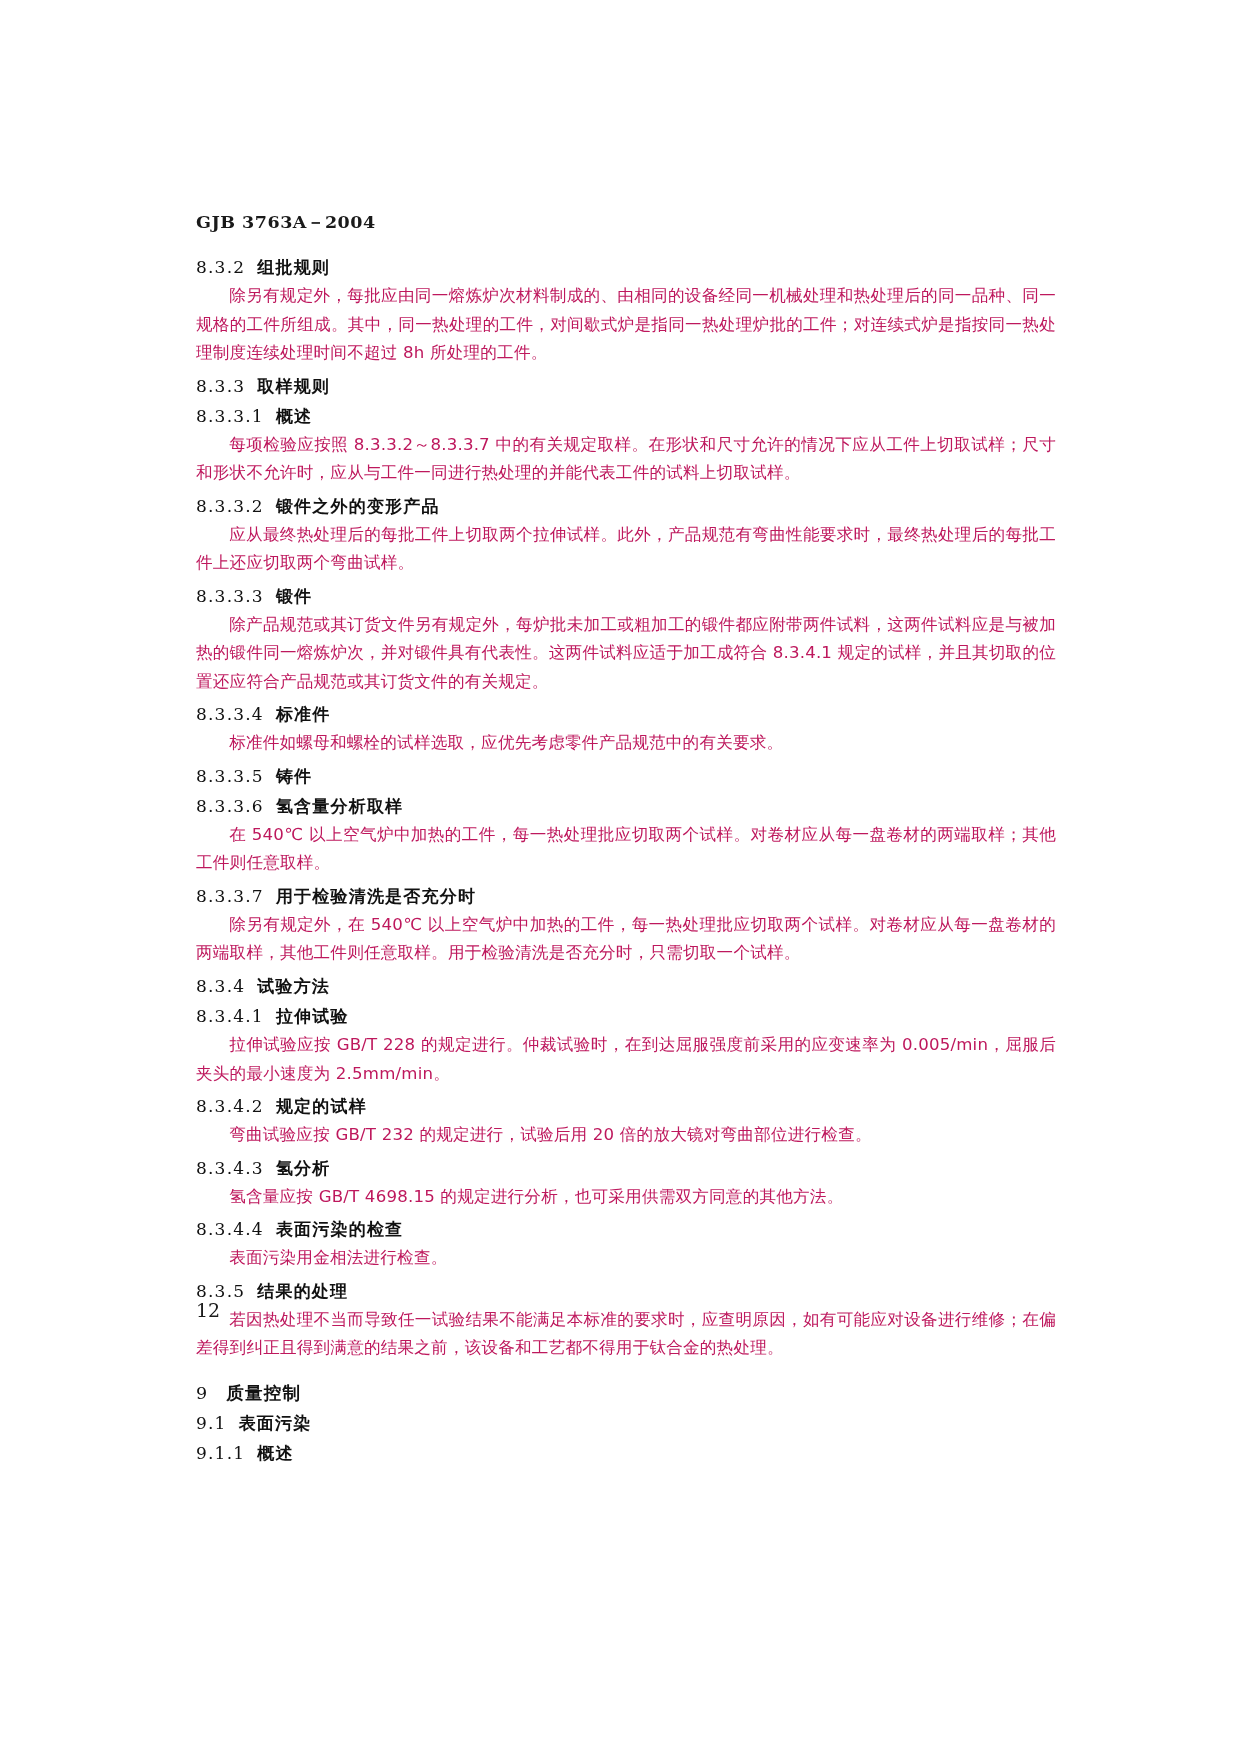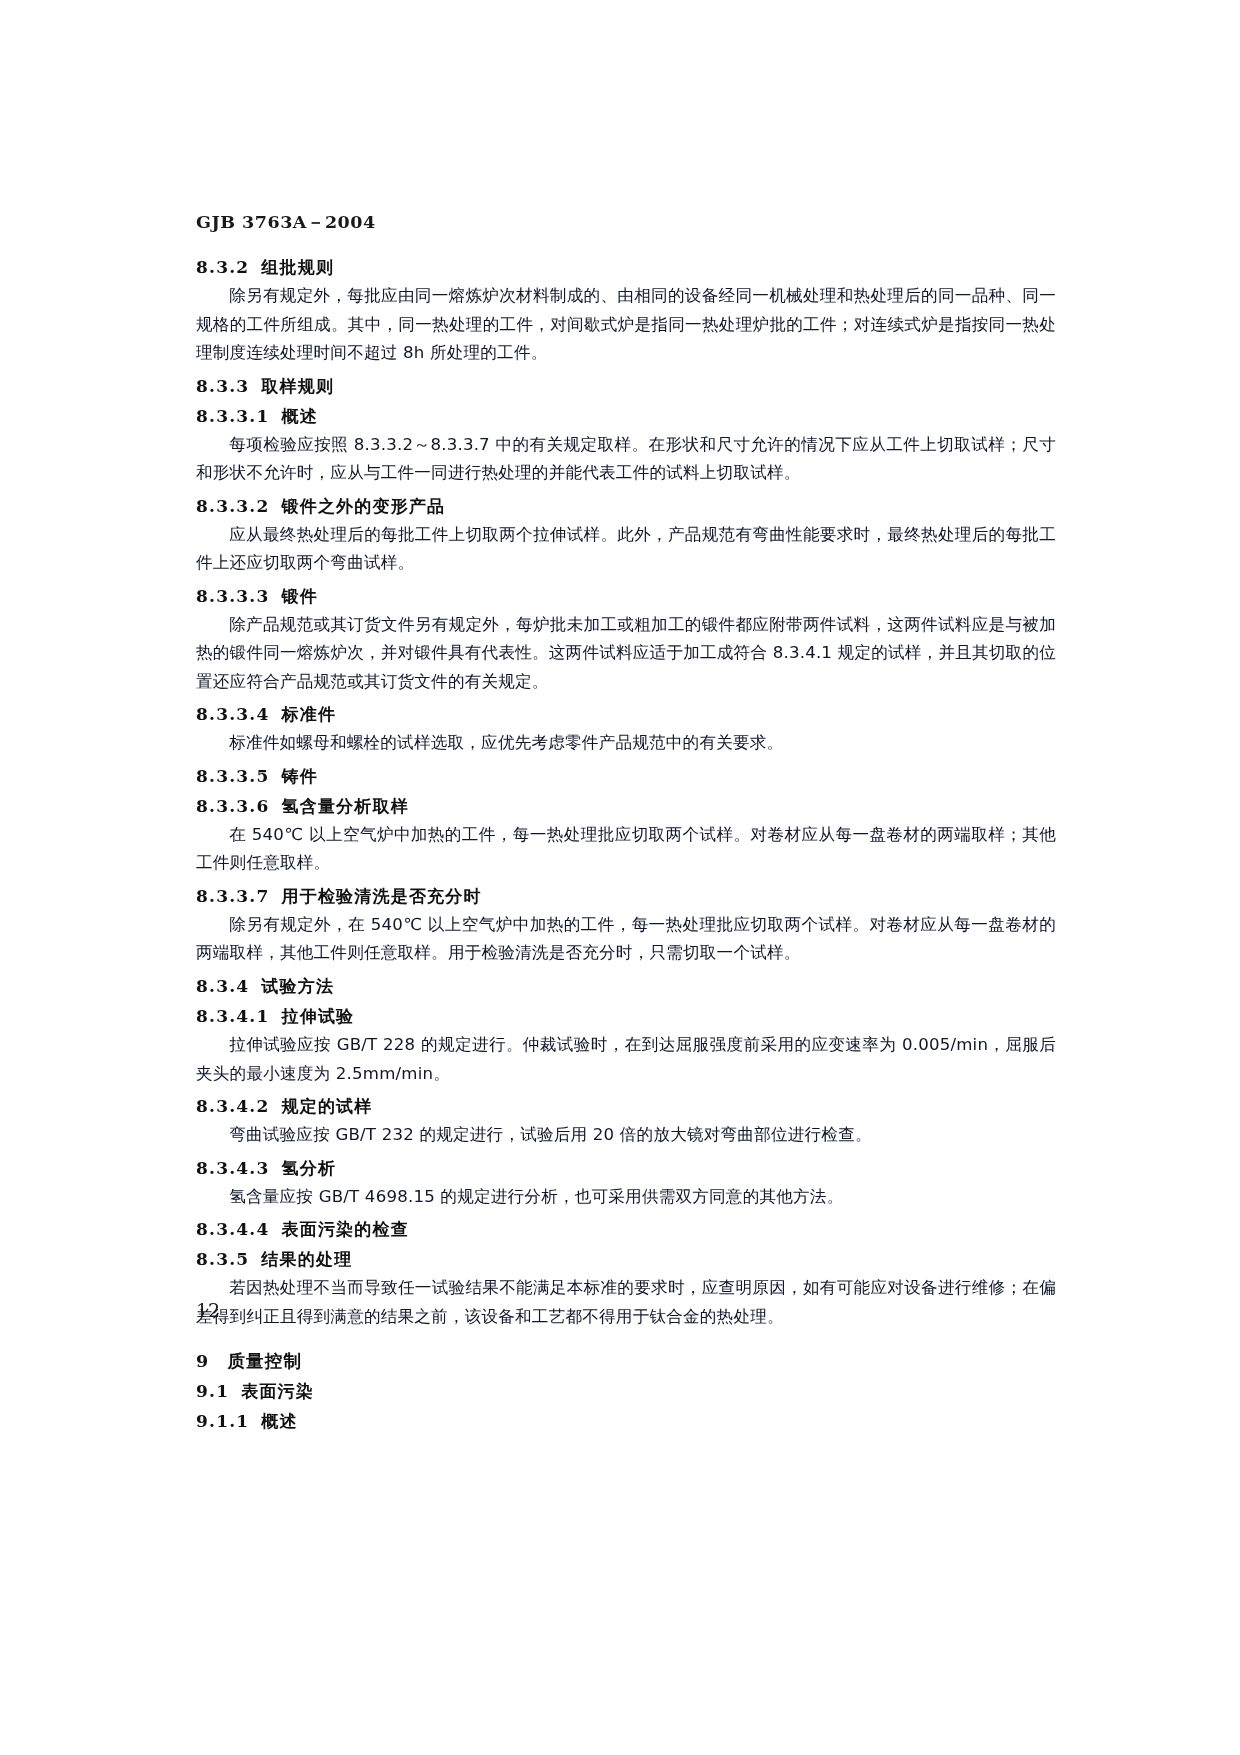--- a/index.html
+++ b/index.html
@@ -38,35 +38,35 @@
   }
   .heading {
     font-size: 17px;
     font-weight: bold;
     color: #111;
     margin: 7px 0 3px 0;
     letter-spacing: 0.4px;
   }
   .heading .num {
     font-family: "DejaVu Serif", "Liberation Serif", serif;
-    font-weight: bold;
+    font-weight: normal;
     letter-spacing: 1.2px;
   }
   .heading .ttl {
     margin-left: 12px;
     letter-spacing: 1.2px;
   }
   .para {
     font-size: 16.6px;
     line-height: 1.72;
     text-align: justify;
     text-justify: inter-ideograph;
     text-indent: 2em;
     margin: 0 0 2px 0;
-    color: #0f172a;
+    color: #be185d;
     letter-spacing: 0.2px;
   }
   .heading.major {
     font-size: 17.5px;
     margin-top: 18px;
   }
   .heading.major .ttl { margin-left: 18px; }
   .page-number {
     position: absolute;
     left: 196px;
@@ -101,20 +101,21 @@
         <div class="heading"><span class="num">8.3.3.7</span><span class="ttl">用于检验清洗是否充分时</span></div>
         <p class="para">除另有规定外，在 540℃ 以上空气炉中加热的工件，每一热处理批应切取两个试样。对卷材应从每一盘卷材的两端取样，其他工件则任意取样。用于检验清洗是否充分时，只需切取一个试样。</p>
         <div class="heading"><span class="num">8.3.4</span><span class="ttl">试验方法</span></div>
         <div class="heading"><span class="num">8.3.4.1</span><span class="ttl">拉伸试验</span></div>
         <p class="para">拉伸试验应按 GB/T 228 的规定进行。仲裁试验时，在到达屈服强度前采用的应变速率为 0.005/min，屈服后夹头的最小速度为 2.5mm/min。</p>
         <div class="heading"><span class="num">8.3.4.2</span><span class="ttl">规定的试样</span></div>
         <p class="para">弯曲试验应按 GB/T 232 的规定进行，试验后用 20 倍的放大镜对弯曲部位进行检查。</p>
         <div class="heading"><span class="num">8.3.4.3</span><span class="ttl">氢分析</span></div>
         <p class="para">氢含量应按 GB/T 4698.15 的规定进行分析，也可采用供需双方同意的其他方法。</p>
         <div class="heading"><span class="num">8.3.4.4</span><span class="ttl">表面污染的检查</span></div>
+        <p class="para">表面污染用金相法进行检查。</p>
         <div class="heading"><span class="num">8.3.5</span><span class="ttl">结果的处理</span></div>
         <p class="para">若因热处理不当而导致任一试验结果不能满足本标准的要求时，应查明原因，如有可能应对设备进行维修；在偏差得到纠正且得到满意的结果之前，该设备和工艺都不得用于钛合金的热处理。</p>
         <div class="heading major"><span class="num">9</span><span class="ttl">质量控制</span></div>
         <div class="heading"><span class="num">9.1</span><span class="ttl">表面污染</span></div>
         <div class="heading"><span class="num">9.1.1</span><span class="ttl">概述</span></div>
       </div>
   </div>
 
   <div class="page-number">12</div>
 

